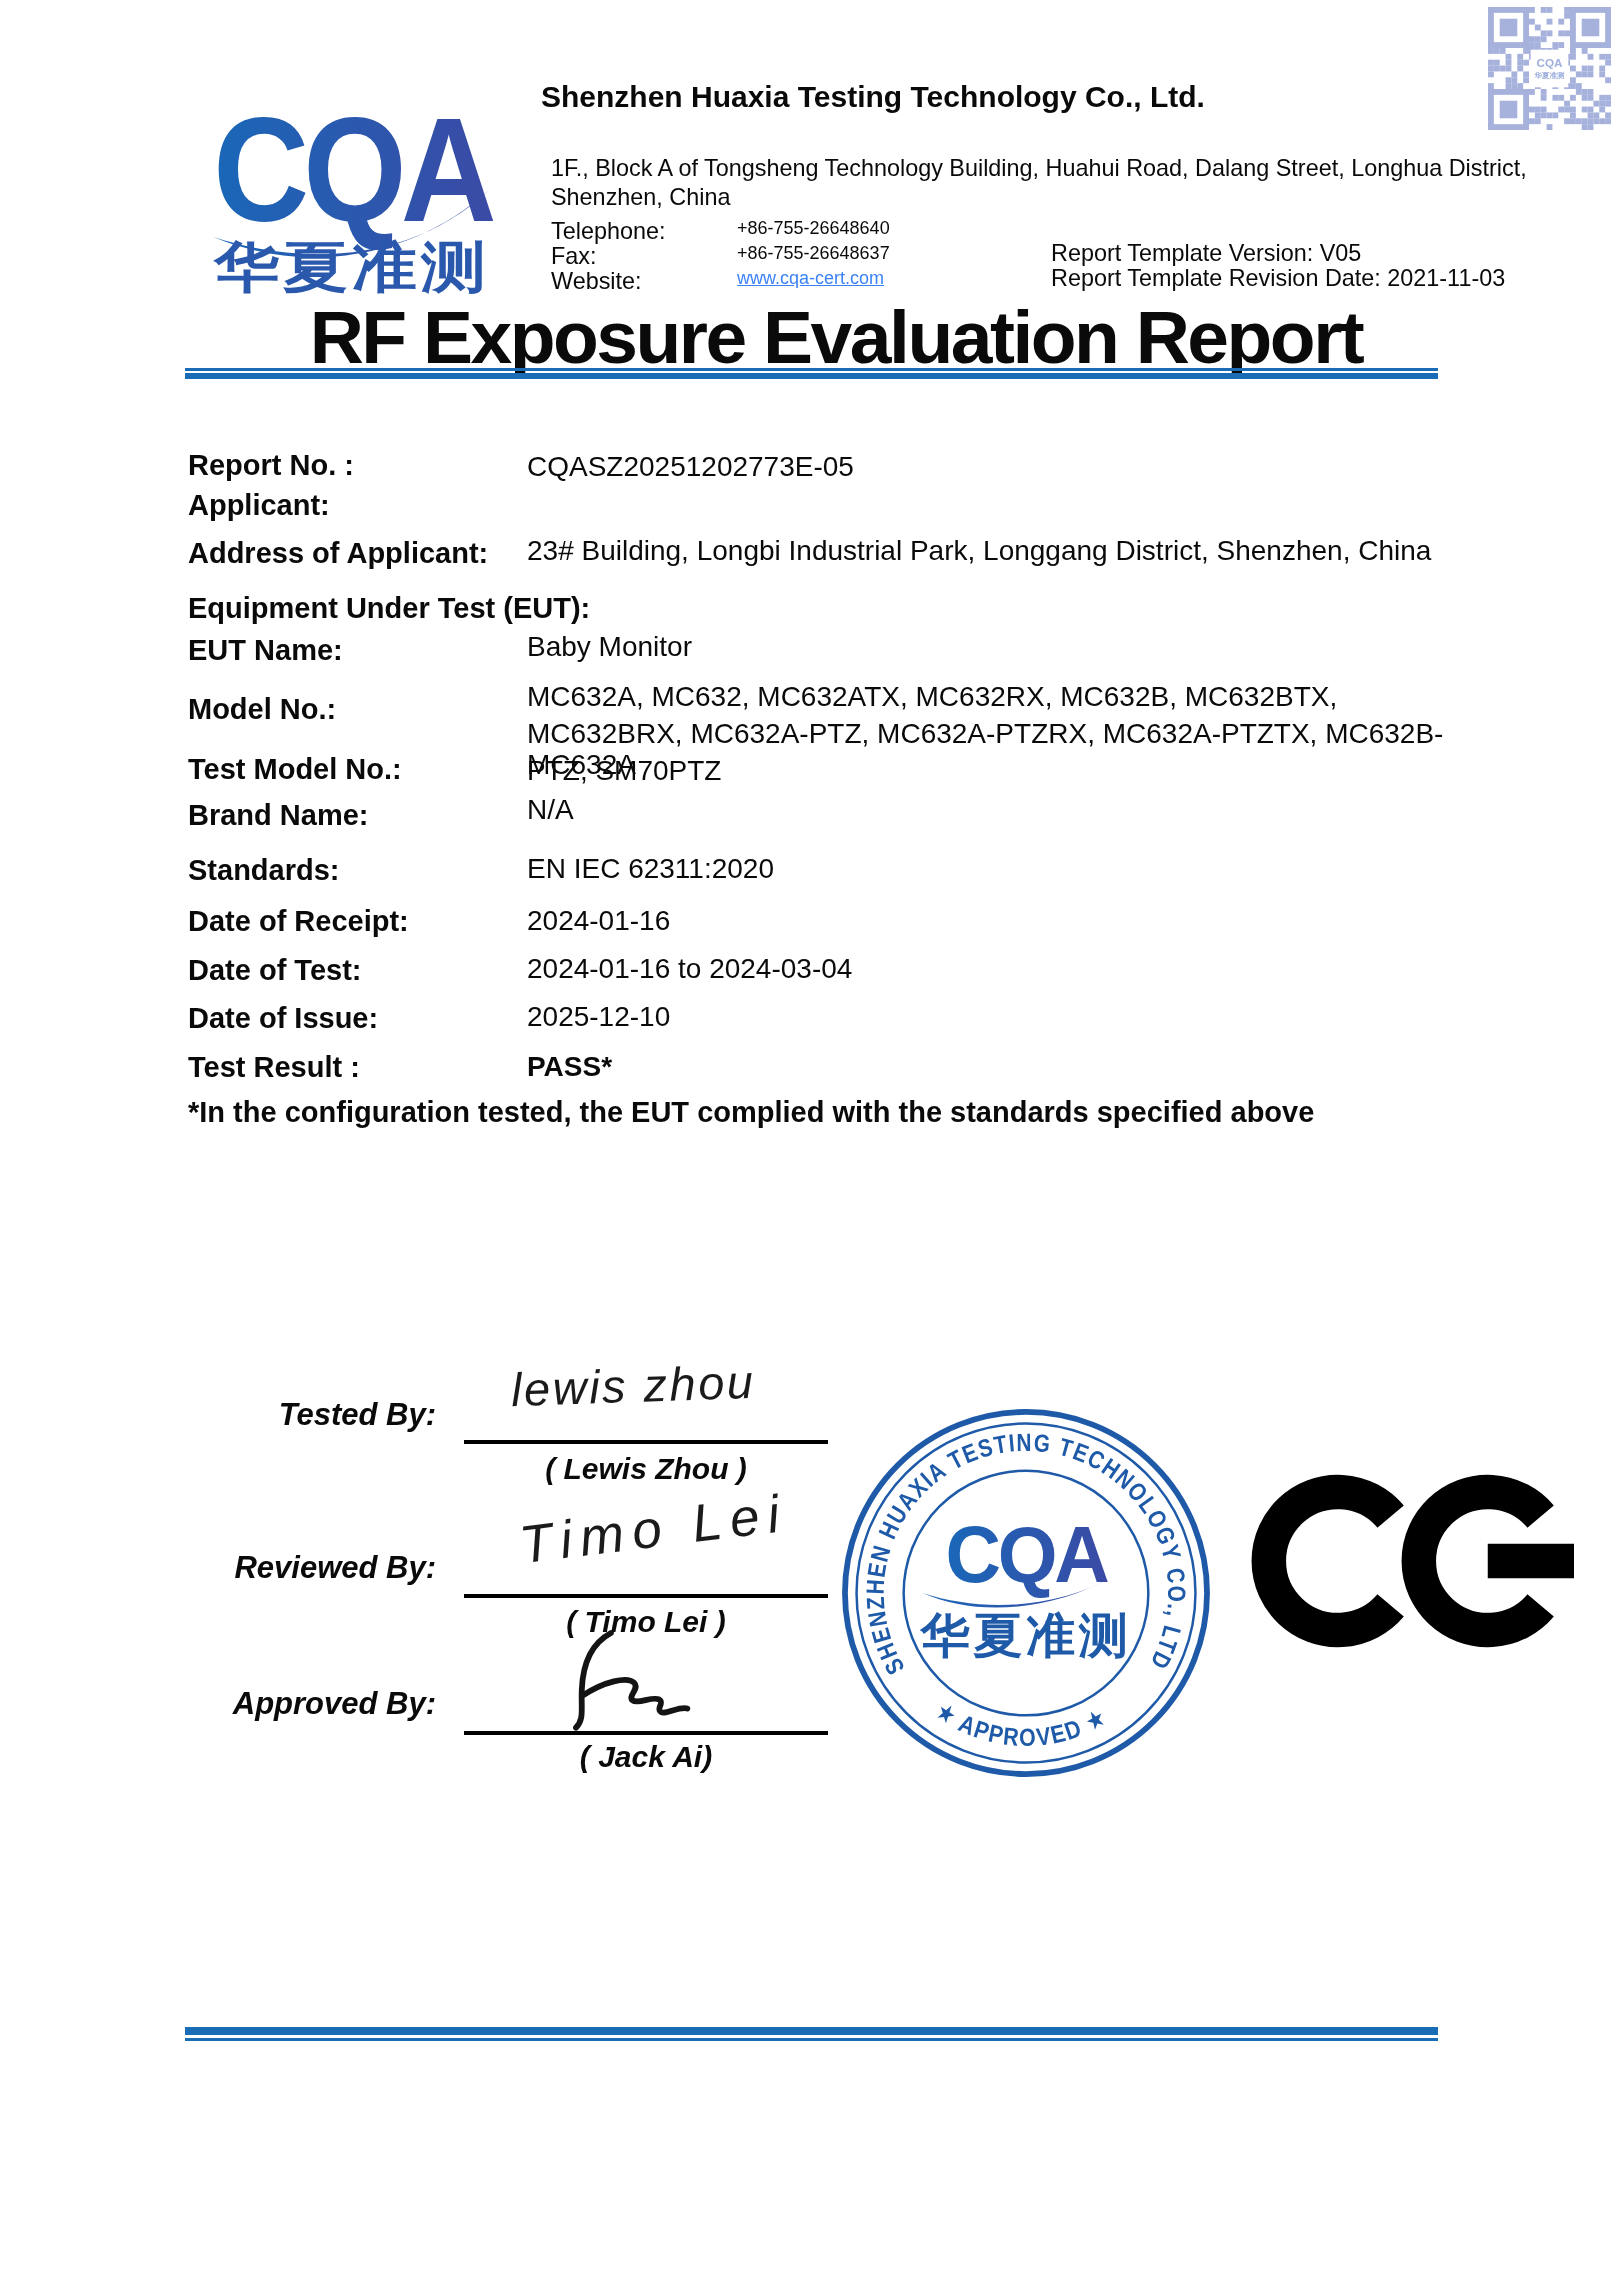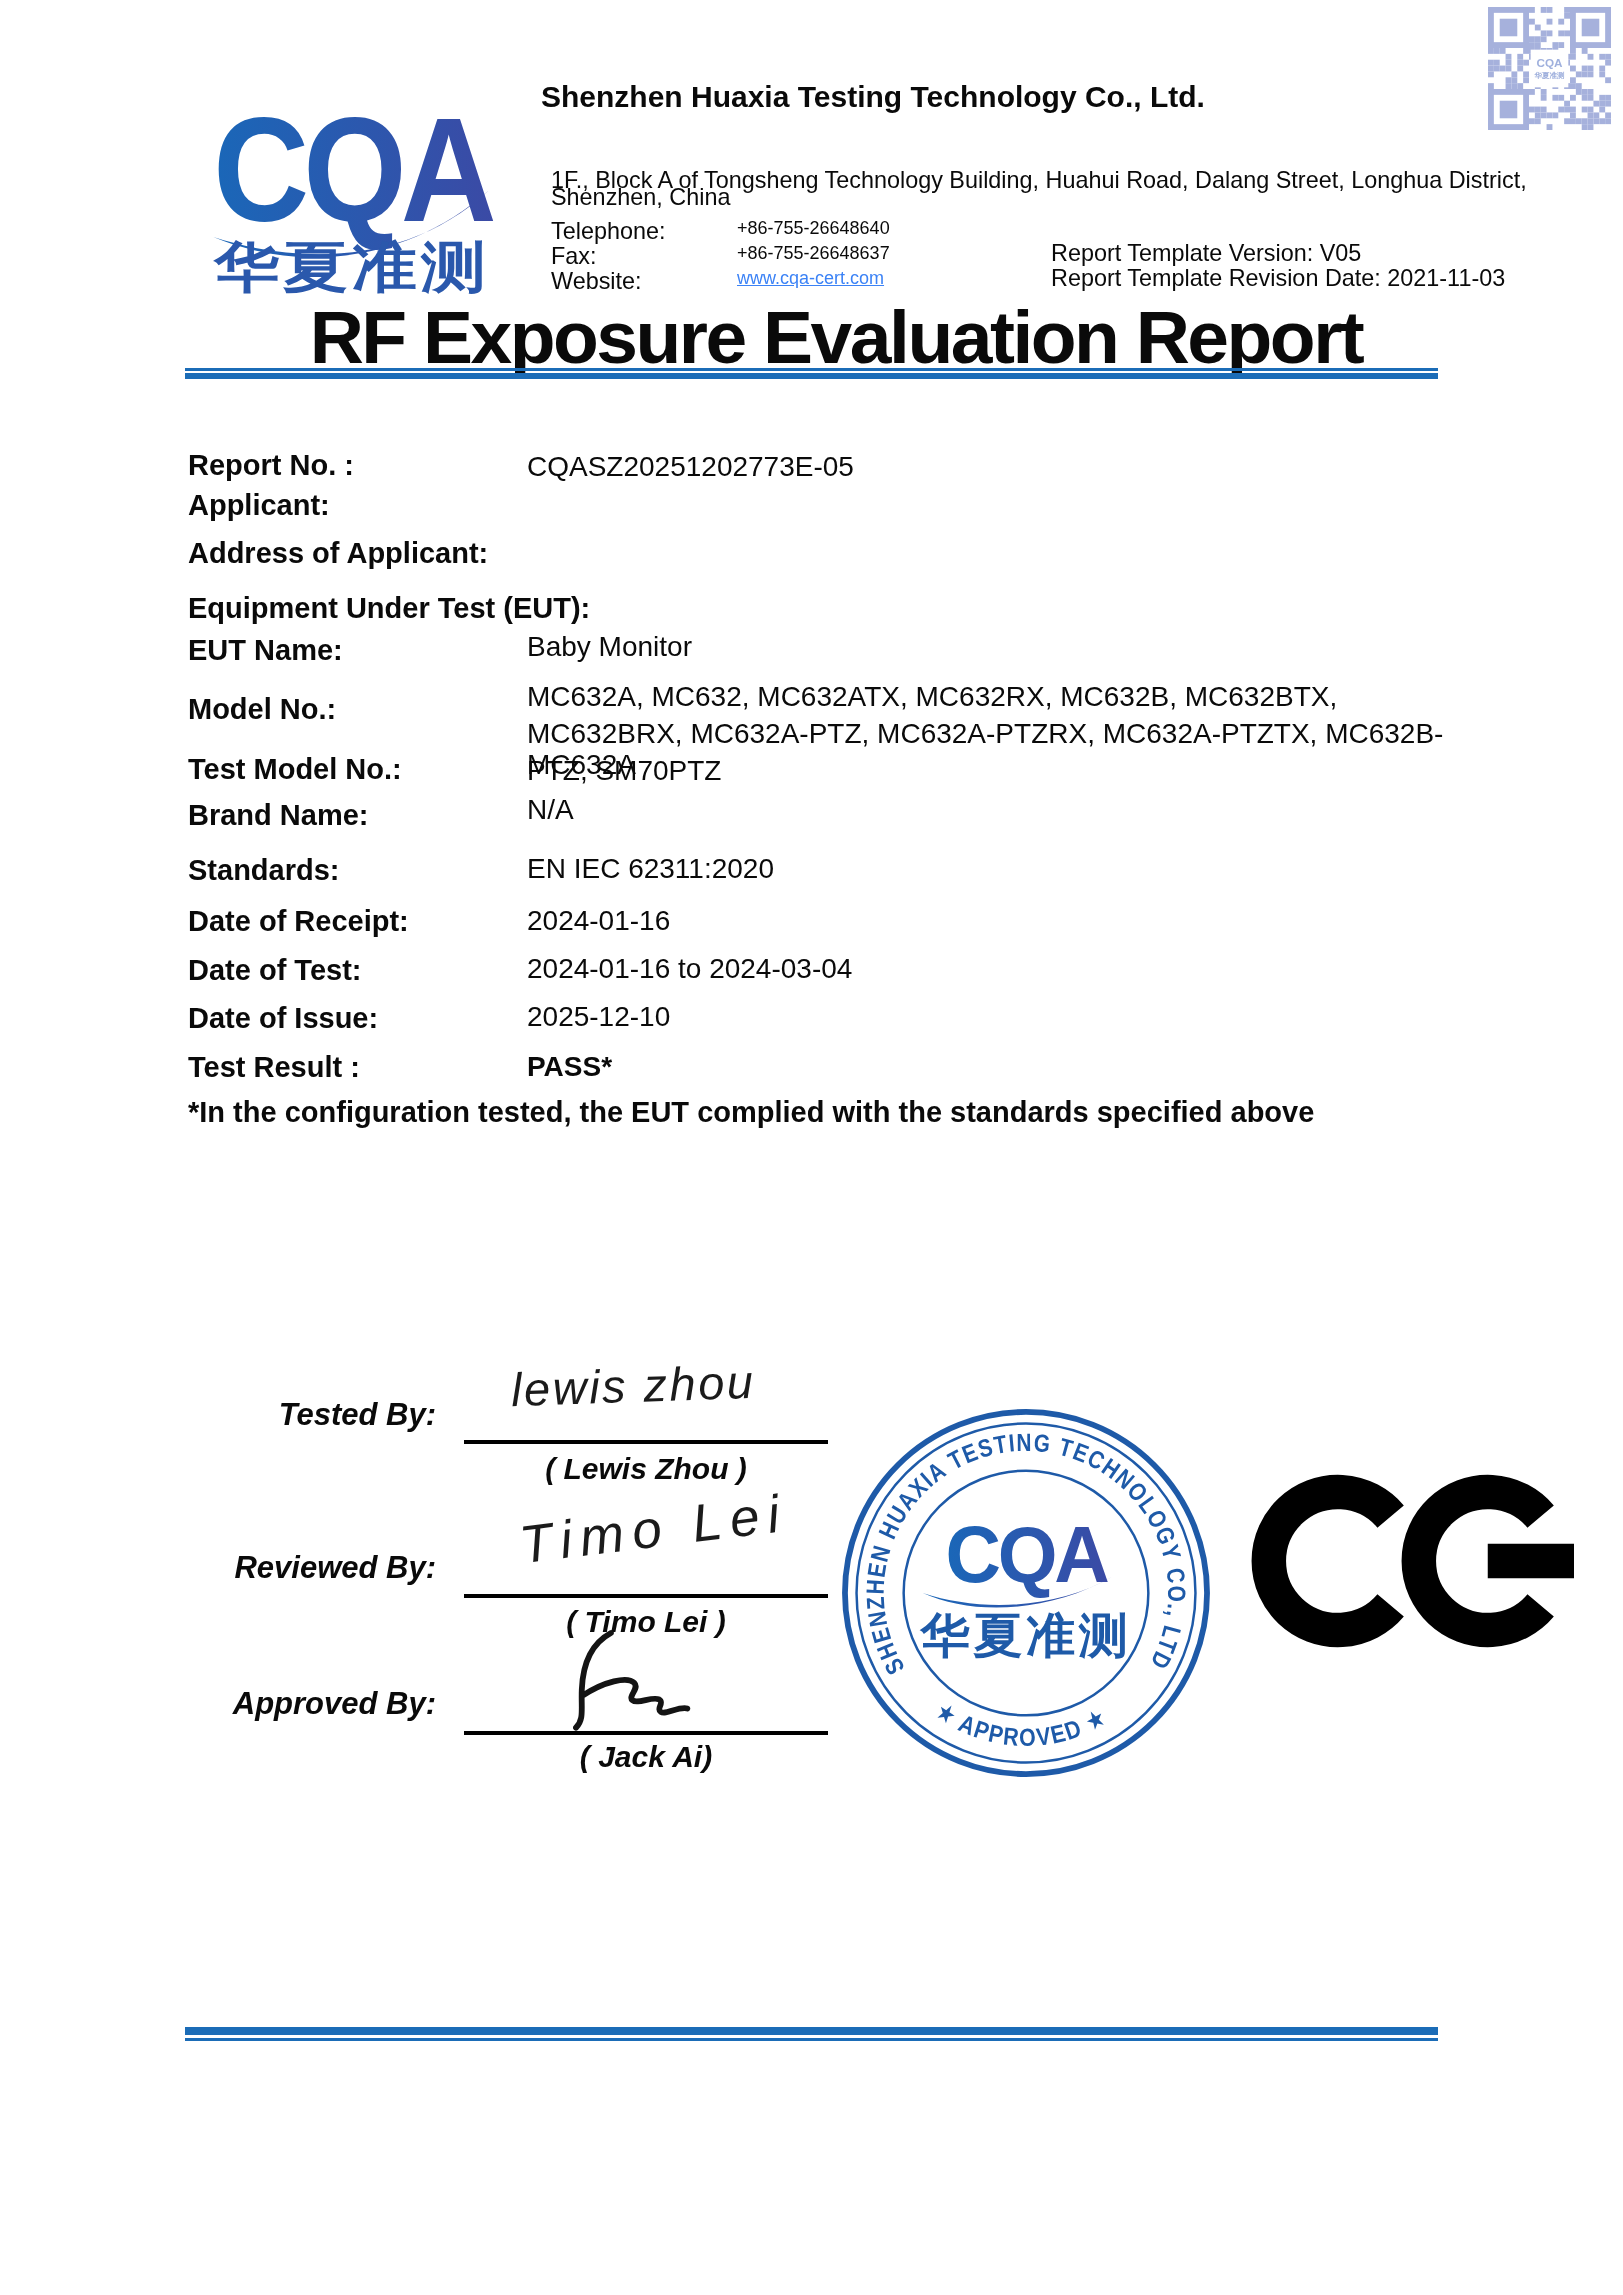--- a/index.html
+++ b/index.html
@@ -47,21 +47,21 @@
         <stop offset="0" stop-color="#1a67b8"></stop>
           <stop offset="1" stop-color="#3b4aa5"></stop>
       </linearGradient>
     </defs>
     <text x="170" y="175" text-anchor="middle" font-size="178" font-weight="900" letter-spacing="-8" textLength="332" lengthAdjust="spacingAndGlyphs" fill="url(#lgA)">CQA</text>
     <path d="M 4,194 C 100,234 230,230 334,138 C 240,226 110,228 4,194 Z" fill="url(#lgA)"></path>
     <text x="170" y="252" text-anchor="middle" font-size="66" font-weight="700" letter-spacing="4" textLength="330" lengthAdjust="spacingAndGlyphs" fill="#2a58ac">华夏准测</text>
   </svg>
 
   <div class="abs company-name">Shenzhen Huaxia Testing Technology Co., Ltd.</div>
-  <div class="abs addr" style="top:167px;text-align:right;">1F., Block A of Tongsheng Technology Building, Huahui Road, Dalang Street, Longhua District,</div>
+  <div class="abs addr" style="top:155px;text-align:right;">1F., Block A of Tongsheng Technology Building, Huahui Road, Dalang Street, Longhua District,</div>
   <div class="abs addr" style="top:184px;">Shenzhen, China</div>
 
   <div class="abs c-lbl" style="top:218px;">Telephone:</div>
   <div class="abs c-val" style="top:218px;">+86-755-26648640</div>
   <div class="abs c-lbl" style="top:243px;">Fax:</div>
   <div class="abs c-val" style="top:243px;">+86-755-26648637</div>
   <div class="abs c-lbl" style="top:268px;">Website:</div>
   <div class="abs c-val link" style="top:268px;">www.cqa-cert.com</div>
 
   <div class="abs tmpl" style="top:240px;">Report Template Version: V05</div>
@@ -212,20 +212,21 @@
   <div class="abs doc-title">RF Exposure Evaluation Report</div>
   <div class="abs rule" style="top:368px;height:2.5px;"></div>
   <div class="abs rule" style="top:373px;height:5.8px;"></div>
 
   <div class="abs r-lbl" style="top:449px;">Report No. :</div>
   <div class="abs r-val" style="top:451px;">CQASZ20251202773E-05</div>
 
   <div class="abs r-lbl" style="top:489px;">Applicant:</div>
 
   <div class="abs r-lbl" style="top:537px;">Address of Applicant:</div>
+  <div class="abs r-val" style="top:535px;">23# Building, Longbi Industrial Park, Longgang District, Shenzhen, China</div>
 
   <div class="abs r-lbl" style="top:592px;">Equipment Under Test (EUT):</div>
 
   <div class="abs r-lbl" style="top:634px;">EUT Name:</div>
   <div class="abs r-val" style="top:631px;">Baby Monitor</div>
 
   <div class="abs r-lbl" style="top:693px;">Model No.:</div>
   <div class="abs r-val wrap" style="top:678px;">MC632A, MC632, MC632ATX, MC632RX, MC632B, MC632BTX, MC632BRX, MC632A-PTZ, MC632A-PTZRX, MC632A-PTZTX, MC632B-PTZ, SM70PTZ</div>
 
   <div class="abs r-lbl" style="top:753px;">Test Model No.:</div>

